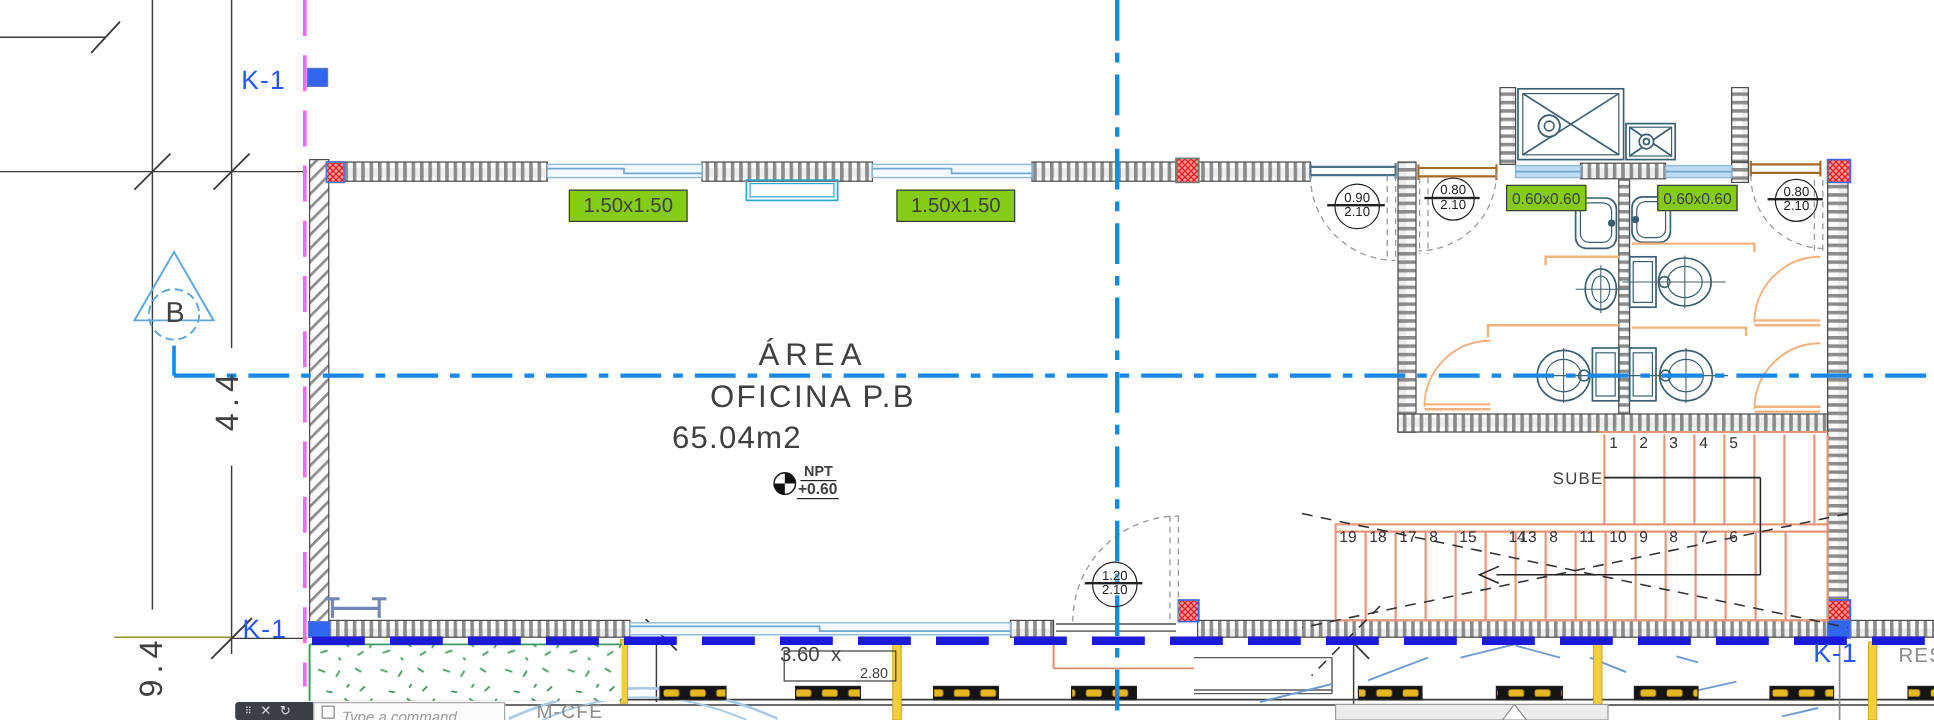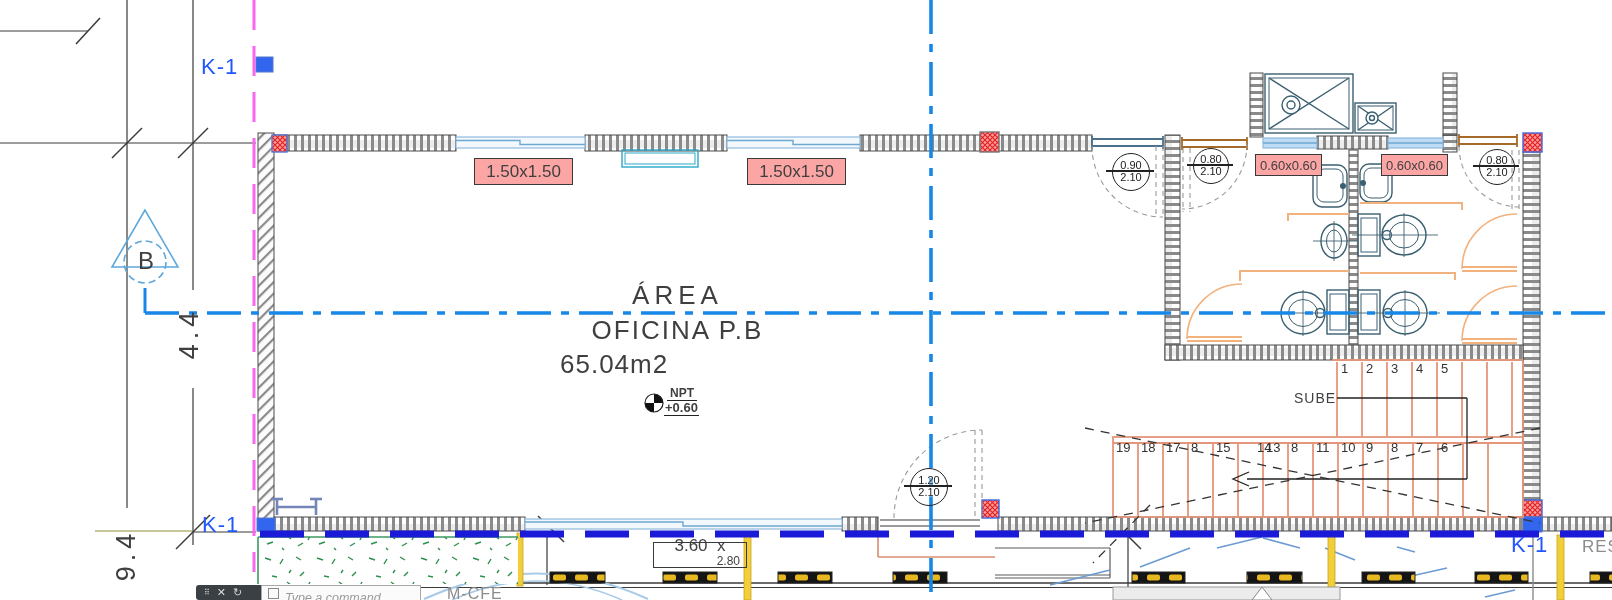--- a/index.html
+++ b/index.html
@@ -1,21 +1,21 @@
 <!DOCTYPE html>
 <html><head>
 <meta charset="utf-8">
 <style>
   html,body{margin:0;padding:0;background:#fff;}
   #stage{position:relative;width:1612px;height:600px;overflow:hidden;background:#fff;
          font-family:"Liberation Sans",sans-serif;}
   .abs{position:absolute;}
   .cadtext{color:#3F3F3F;white-space:pre;}
   .ktext{color:#2257FF;font-size:22px;letter-spacing:1px;}
-  .tagbox{border:1.3px solid #3a3a3a;background:#fca5a5;display:flex;align-items:center;justify-content:center;color:#3F3F3F;}
+  .tagbox{border:1.3px solid #3a3a3a;background:#84cc16;display:flex;align-items:center;justify-content:center;color:#3F3F3F;}
   .rot{transform:rotate(-90deg);text-align:center;}
   .doorcircle{border:1.5px solid #222;border-radius:50%;display:flex;flex-direction:column;
               align-items:center;justify-content:center;line-height:1.05;font-size:11px;color:#222;
               text-shadow:0 0 2px #fff,0 0 2px #fff;}
   .doorline{height:1.5px;background:#222;}
   .tread-num{position:absolute;font-size:13px;color:#333;font-family:"Liberation Sans",sans-serif;}
   .greytext{color:#8C8C8C;}
   #cmd-dark{background:#3B4045;border-radius:3px;display:flex;align-items:center;gap:7px;
             padding:0 8px;color:#D8D8D8;font-size:11px;}
   #cmd-input{background:#FBFBFB;border:1px solid #A8A8A8;display:flex;align-items:center;gap:6px;
@@ -465,21 +465,21 @@
       <span class="tread-num" style="left: 1291px; top: 440px;">8</span>
       <span class="tread-num" style="left: 1316px; top: 440px;">11</span>
       <span class="tread-num" style="left: 1341px; top: 440px;">10</span>
       <span class="tread-num" style="left: 1366px; top: 440px;">9</span>
       <span class="tread-num" style="left: 1391px; top: 440px;">8</span>
       <span class="tread-num" style="left: 1416px; top: 440px;">7</span>
       <span class="tread-num" style="left: 1441px; top: 440px;">6</span>
     </div>
 
 <div class="abs" style="left:653px;top:542px;width:92px;height:24px;border:1.2px solid #3a3a3a"></div>
-<div class="abs cadtext" style="left:650px;top:536px;width:100px;text-align:center;font-size:17px">3.60  x</div>
+<div class="abs cadtext" style="left:650px;top:536px;width:100px;text-align:left;font-size:17px">3.60  x</div>
 <div class="abs cadtext" style="left:660px;top:554px;width:80px;text-align:right;font-size:12px">2.80</div>
 
 <div class="abs greytext" style="left:447px;top:585px;font-size:16px;letter-spacing:1px">M-CFE</div>
 <div class="abs greytext" style="left:1582px;top:537px;font-size:17px;letter-spacing:1px">RES</div>
 
 <div id="cmd-dark" class="abs" style="left:196px;top:585px;width:62px;height:15px">
   <span style="font-size:8px">⠿</span>
   <span>✕</span>
   <span>↻</span>
 </div>

